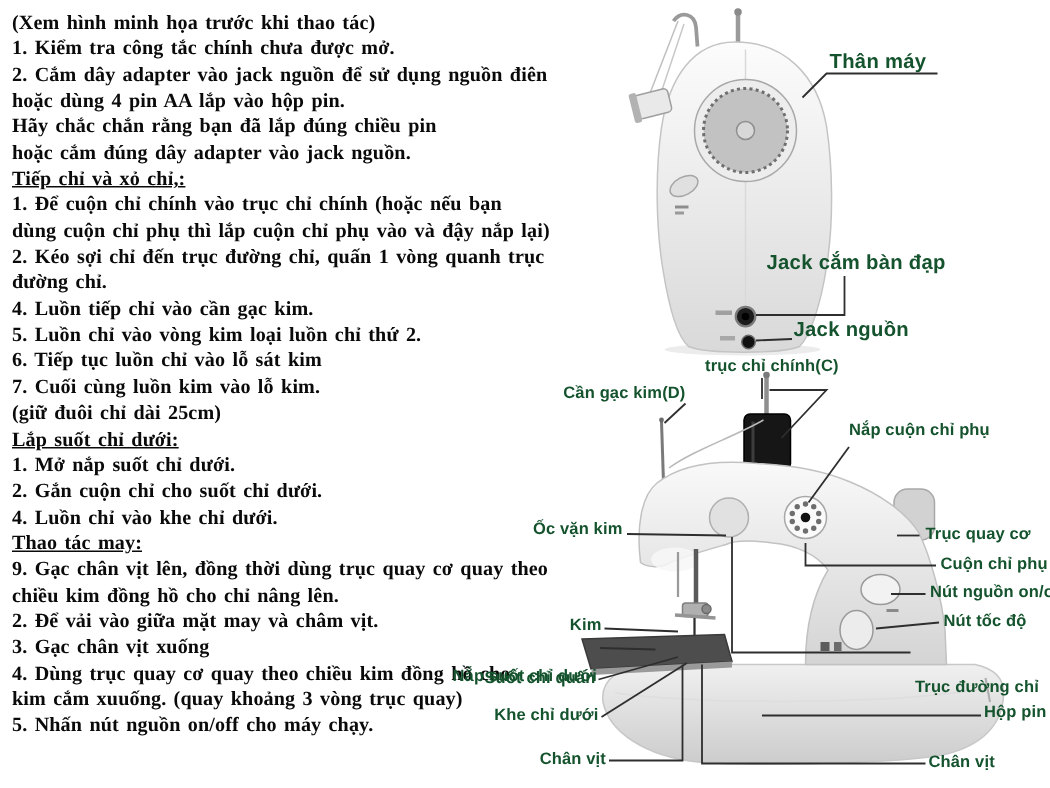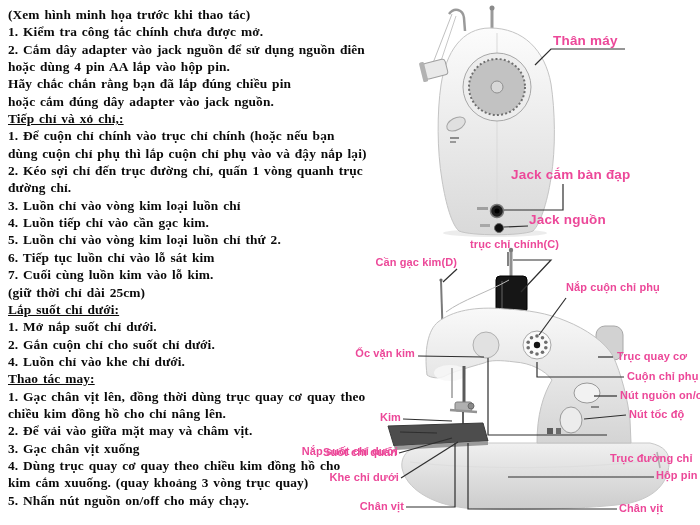--- a/index.html
+++ b/index.html
@@ -4,21 +4,21 @@
 <style>
   html,body{margin:0;padding:0;background:#fff;}
   .page{position:relative;width:700px;height:525px;background:#ffffff;overflow:hidden;
         font-family:"Liberation Sans","DejaVu Sans",sans-serif;}
   .instructions{position:absolute;left:8px;top:6px;width:430px;
         font-family:"Liberation Serif","DejaVu Serif",serif;font-weight:bold;
         font-size:13.4px;color:#0a0a0a;white-space:nowrap;}
   .ln{height:17.35px;line-height:17.35px;letter-spacing:.1px;word-spacing:1.4px;}
   .head{text-decoration:underline;}
   .art{position:absolute;left:0;top:0;}
-  .lbl{position:absolute;font-weight:bold;color:#ec4899;white-space:nowrap;}
+  .lbl{position:absolute;font-weight:bold;color:#14532d;white-space:nowrap;}
   .lbl-lg{font-size:13.5px;letter-spacing:.2px;}
   .lbl-sm{font-size:11px;letter-spacing:.1px;}
 </style>
 </head>
 <body>
 
 <div class="page">
 
   <svg class="art" width="700" height="525" viewBox="0 0 700 525">
     <defs>
@@ -144,32 +144,31 @@
     <div class="ln">1. Kiểm tra công tắc chính chưa được mở.</div>
     <div class="ln">2. Cắm dây adapter vào jack nguồn để sử dụng nguồn điên</div>
     <div class="ln">hoặc dùng 4 pin AA lắp vào hộp pin.</div>
     <div class="ln">Hãy chắc chắn rằng bạn đã lắp đúng chiều pin</div>
     <div class="ln">hoặc cắm đúng dây adapter vào jack nguồn.</div>
     <div class="ln head">Tiếp chỉ và xỏ chỉ,:</div>
     <div class="ln">1. Để cuộn chỉ chính vào trục chỉ chính (hoặc nếu bạn</div>
     <div class="ln">dùng cuộn chỉ phụ thì lắp cuộn chỉ phụ vào và đậy nắp lại)</div>
     <div class="ln">2. Kéo sợi chỉ đến trục đường chỉ, quấn 1 vòng quanh trục</div>
     <div class="ln">đường chỉ.</div>
-    <div class="ln">3. Luồn chỉ vào vòng kim loại luồn chỉ</div>
     <div class="ln">4. Luồn tiếp chỉ vào cần gạc kim.</div>
     <div class="ln">5. Luồn chỉ vào vòng kim loại luồn chỉ thứ 2.</div>
     <div class="ln">6. Tiếp tục luồn chỉ vào lỗ sát kim</div>
     <div class="ln">7. Cuối cùng luồn kim vào lỗ kim.</div>
-    <div class="ln">(giữ thời chỉ dài 25cm)</div>
+    <div class="ln">(giữ đuôi chỉ dài 25cm)</div>
     <div class="ln head">Lắp suốt chỉ dưới:</div>
     <div class="ln">1. Mở nắp suốt chỉ dưới.</div>
     <div class="ln">2. Gắn cuộn chỉ cho suốt chỉ dưới.</div>
     <div class="ln">4. Luồn chỉ vào khe chỉ dưới.</div>
     <div class="ln head">Thao tác may:</div>
-    <div class="ln">1. Gạc chân vịt lên, đồng thời dùng trục quay cơ quay theo</div>
+    <div class="ln">9. Gạc chân vịt lên, đồng thời dùng trục quay cơ quay theo</div>
     <div class="ln">chiều kim đồng hồ cho chỉ nâng lên.</div>
     <div class="ln">2. Để vải vào giữa mặt may và châm vịt.</div>
     <div class="ln">3. Gạc chân vịt xuống</div>
     <div class="ln">4. Dùng trục quay cơ quay theo chiều kim đồng hồ cho</div>
     <div class="ln">kim cắm xuuống. (quay khoảng 3 vòng trục quay)</div>
     <div class="ln">5. Nhấn nút nguồn on/off cho máy chạy.</div>
   </div>
 
   <div class="lbl lbl-lg" style="left:553px;top:33px;">Thân máy</div>
   <div class="lbl lbl-lg" style="left:511px;top:167px;">Jack cắm bàn đạp</div>

